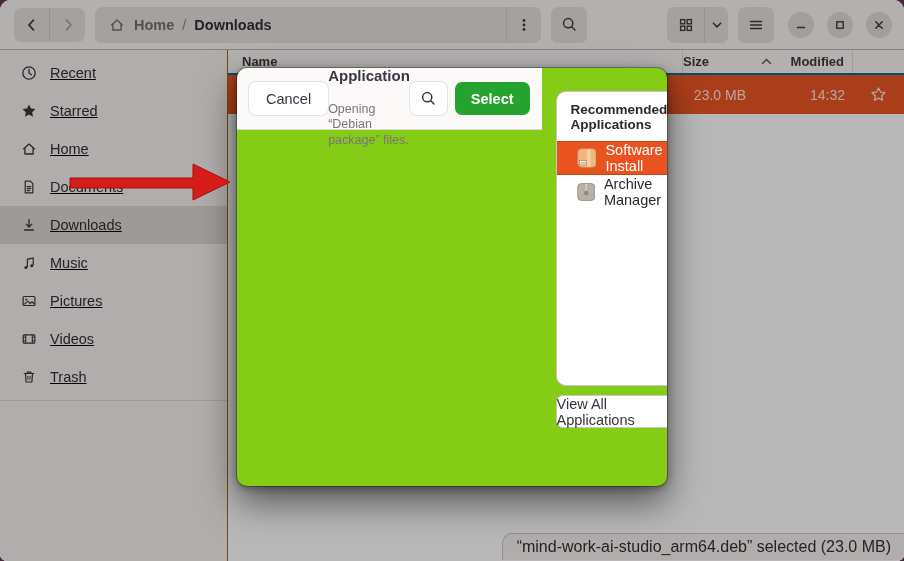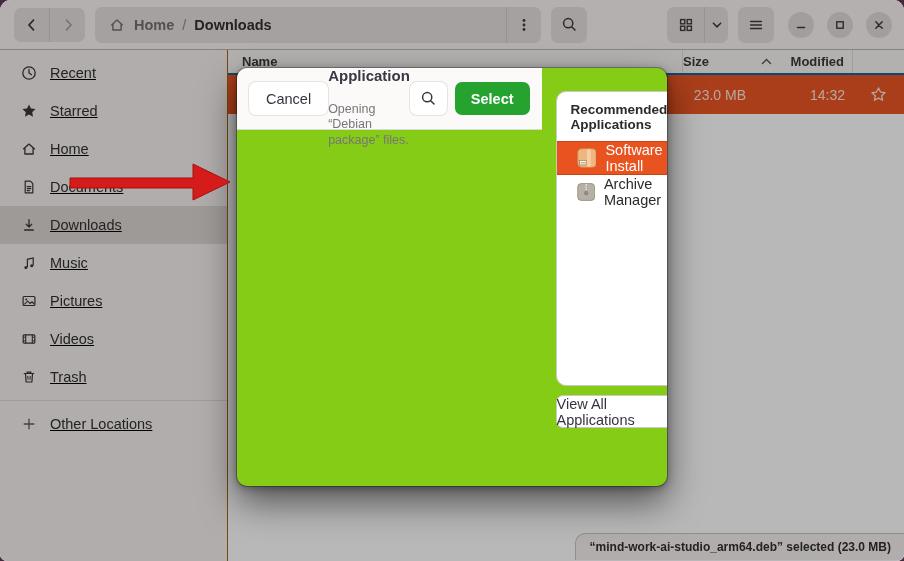--- a/index.html
+++ b/index.html
@@ -51,21 +51,21 @@
   .lh-star{width:51px;border-left:1px solid #ddd9d5;align-self:stretch;}
 
   .filerow{height:39px;display:flex;align-items:center;background:#e95420;color:#ffffff;font-size:14px;}
   .fr-name{flex:1;display:flex;align-items:center;padding-left:15px;}
   .fr-size{width:70px;text-align:right;padding-right:7px;box-sizing:border-box;color:#fbe3d6;}
   .fr-mod{width:100px;text-align:right;padding-right:8px;box-sizing:border-box;color:#fbe3d6;}
   .fr-star{width:51px;display:flex;justify-content:center;}
 
   .statuspill{position:absolute;right:0;bottom:1px;height:26px;display:flex;align-items:center;
     padding:0 13px 0 14px;background:#f1eeec;border:1px solid #c6c2be;border-right:none;border-bottom:none;
-    border-radius:10px 0 0 0;font-size:12px;color:#2f2d2b;font-weight:bold;}
+    border-radius:10px 0 0 0;font-size:16px;color:#2f2d2b;}
 
   .dim{position:absolute;inset:0;background:rgba(10,8,10,0.28);z-index:5;}
 
   
   .dialog{position:absolute;left:237px;top:68px;width:430px;height:418px;z-index:10;
     background:#84cc16;border-radius:10px;overflow:hidden;display:flex;flex-direction:row;
     box-shadow:0 16px 36px rgba(0,0,0,.55),0 2px 8px rgba(0,0,0,.35),0 0 0 1px rgba(0,0,0,.28);}
   .dlg-header{height:62px;display:flex;align-items:center;padding:0 12px;box-sizing:border-box;
     background:#fbfaf9;border-bottom:1px solid #dcd8d4;}
   .btn{height:33px;border-radius:7px;display:flex;align-items:center;justify-content:center;
@@ -238,26 +238,20 @@
       </div>
       <div class="sitem">
         <svg width="16" height="16" viewBox="0 0 16 16">
             <path d="M3.2 4.5h9.6M6.2 4.3V3.1h3.6v1.2" fill="none" stroke="#363432" stroke-width="1.2" stroke-linecap="round"></path>
             <path d="M4.5 4.7l.6 8.3h5.8l.6-8.3" fill="none" stroke="#363432" stroke-width="1.2" stroke-linejoin="round"></path>
             <path d="M6.8 7l.2 3.7M9.2 7 9 10.7" stroke="#363432" stroke-width="1"></path>
           </svg>
         <span>Trash</span>
       </div>
       <div class="sep"></div>
-      <div class="sitem">
-        <svg width="16" height="16" viewBox="0 0 16 16">
-            <path d="M8 3.2v9.6M3.2 8h9.6" stroke="#5a5855" stroke-width="1.3" stroke-linecap="round"></path>
-          </svg>
-        <span>Other Locations</span>
-      </div>
     </div>
 
     <div class="main">
       <div class="listheader">
         <div class="lh-name">Name</div>
         <div class="lh-size">Size</div>
         <div class="lh-mod">
           <svg width="11" height="9" viewBox="0 0 11 9">
               <path d="M1.5 6.5 5.5 2.5l4 4" fill="none" stroke="#55524f" stroke-width="1.4" stroke-linecap="round"></path>
             </svg>

